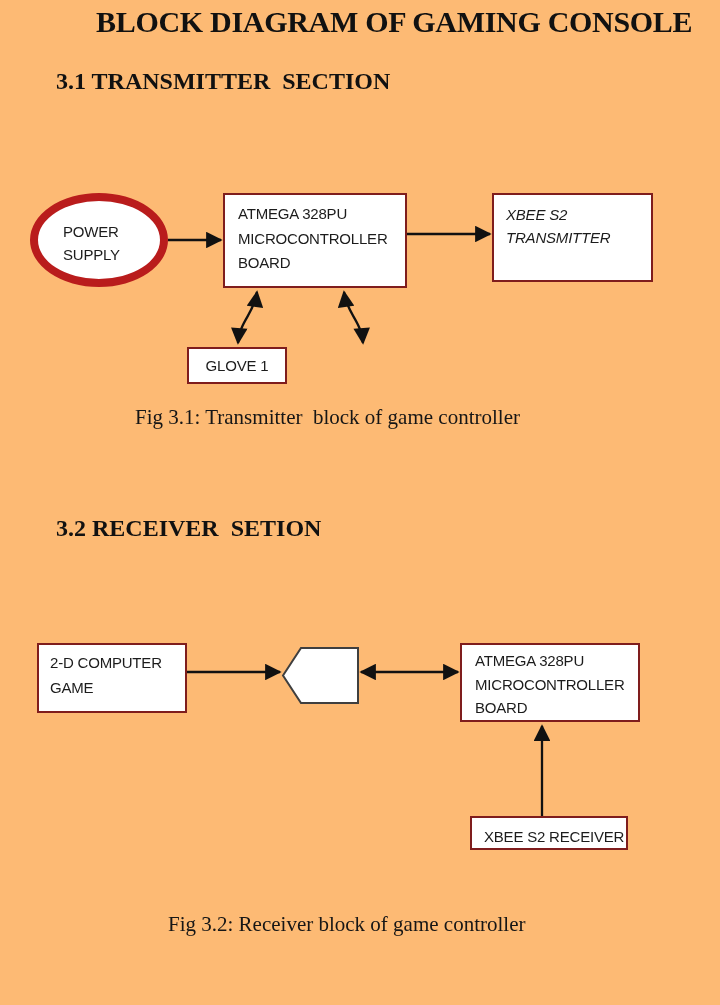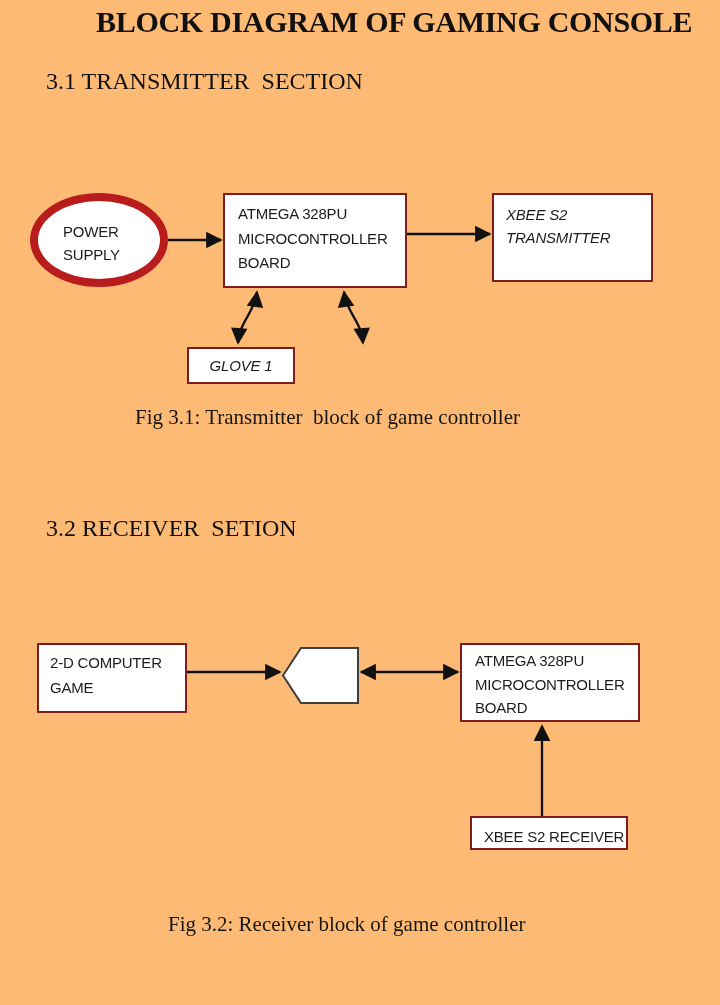--- a/index.html
+++ b/index.html
@@ -16,22 +16,22 @@
   .serif { font-family: "Liberation Serif", serif; }
   .pre { white-space: pre; }
 
   .doc-title {
     left: 96px; top: 5px;
     font-size: 30px; font-weight: bold;
     letter-spacing: -0.3px;
     color: #111;
   }
   .sec-heading {
-    left: 46px;
-    font-size: 24px; font-weight: normal;
+    left: 56px;
+    font-size: 24px; font-weight: bold;
     color: #111;
     text-align: center;
   }
   .fig-caption {
     font-size: 21px;
     color: #161616;
   }
 
   .node {
     box-sizing: border-box;
@@ -84,21 +84,21 @@
     </div>
   </div>
 
   <div class="abs node" style="left:492px; top:193px; width:161px; height:89px;font-style:italic;">
     <div class="node-lines" style="left:12px; top:8px; line-height:23px;">
       <div>XBEE S2</div>
       <div>TRANSMITTER</div>
     </div>
   </div>
 
-  <div class="abs node center-label" style="left:187px; top:347px; width:108px; height:37px;font-style:italic;">
+  <div class="abs node center-label" style="left:187px; top:347px; width:100px; height:37px;">
     <span>GLOVE 1</span>
   </div>
 
 
   <div class="abs serif fig-caption pre" style="left:135px; top:405px;">Fig 3.1: Transmitter  block of game controller</div>
 
   <div class="abs serif sec-heading pre" style="top:515px;">3.2 RECEIVER  SETION</div>
 
   <div class="abs node" style="left:37px; top:643px; width:150px; height:70px;">
     <div class="node-lines" style="left:11px; top:6px; line-height:24.5px;">

